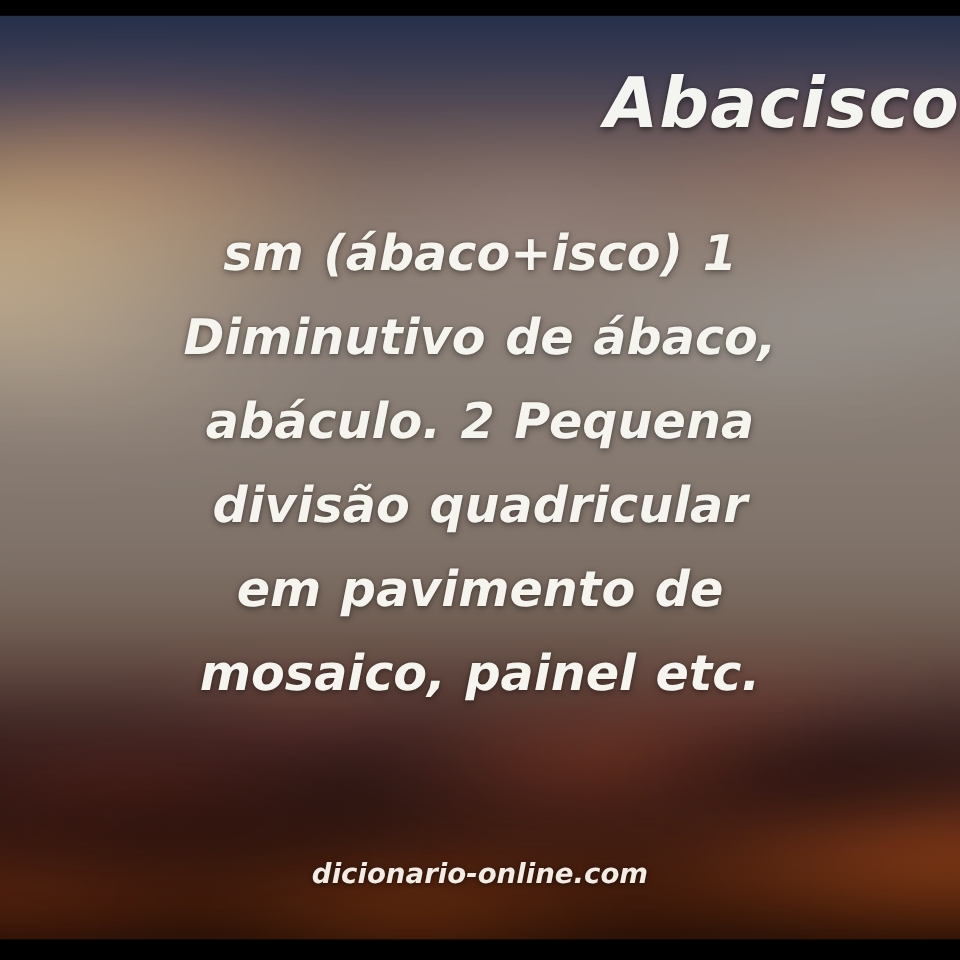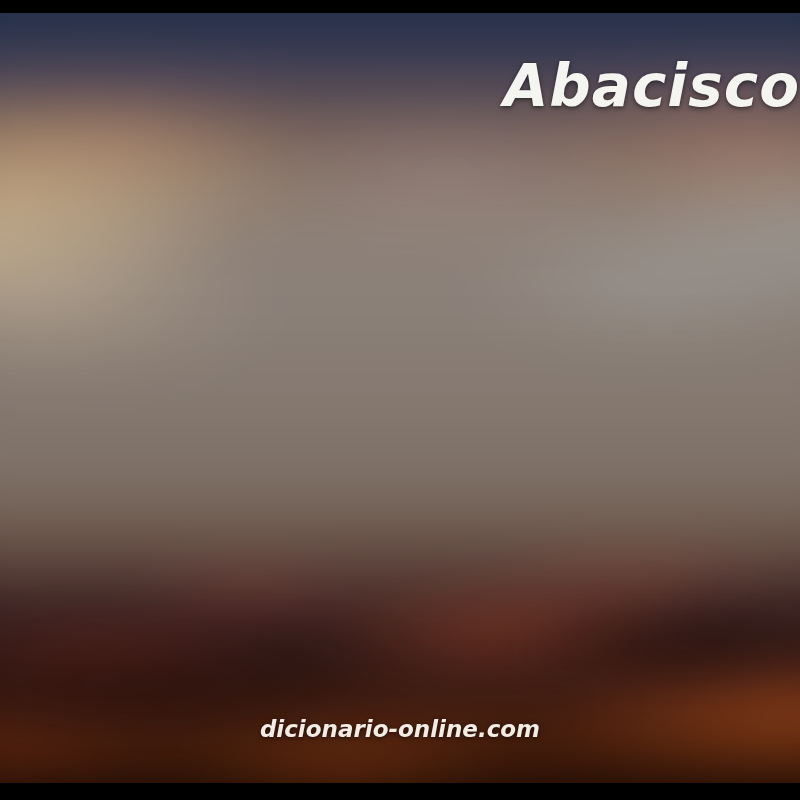--- a/index.html
+++ b/index.html
@@ -196,17 +196,25 @@
     <div class="layer bg-ridge blur"></div>
   </div>
 
   <div class="bar" id="bar-top"></div>
   <div class="bar" id="bar-bottom"></div>
 
   <div id="content">
 
     <div id="title">Abacisco</div>
 
+    <div id="definition">
+      <span class="line">sm (ábaco+isco) 1</span>
+      <span class="line">Diminutivo de ábaco,</span>
+      <span class="line">abáculo. 2 Pequena</span>
+      <span class="line">divisão quadricular</span>
+      <span class="line">em pavimento de</span>
+      <span class="line">mosaico, painel etc.</span>
+    </div>
 
     <div id="footer">dicionario-online.com</div>
 
   </div>
 </div>
 
 </body></html>

